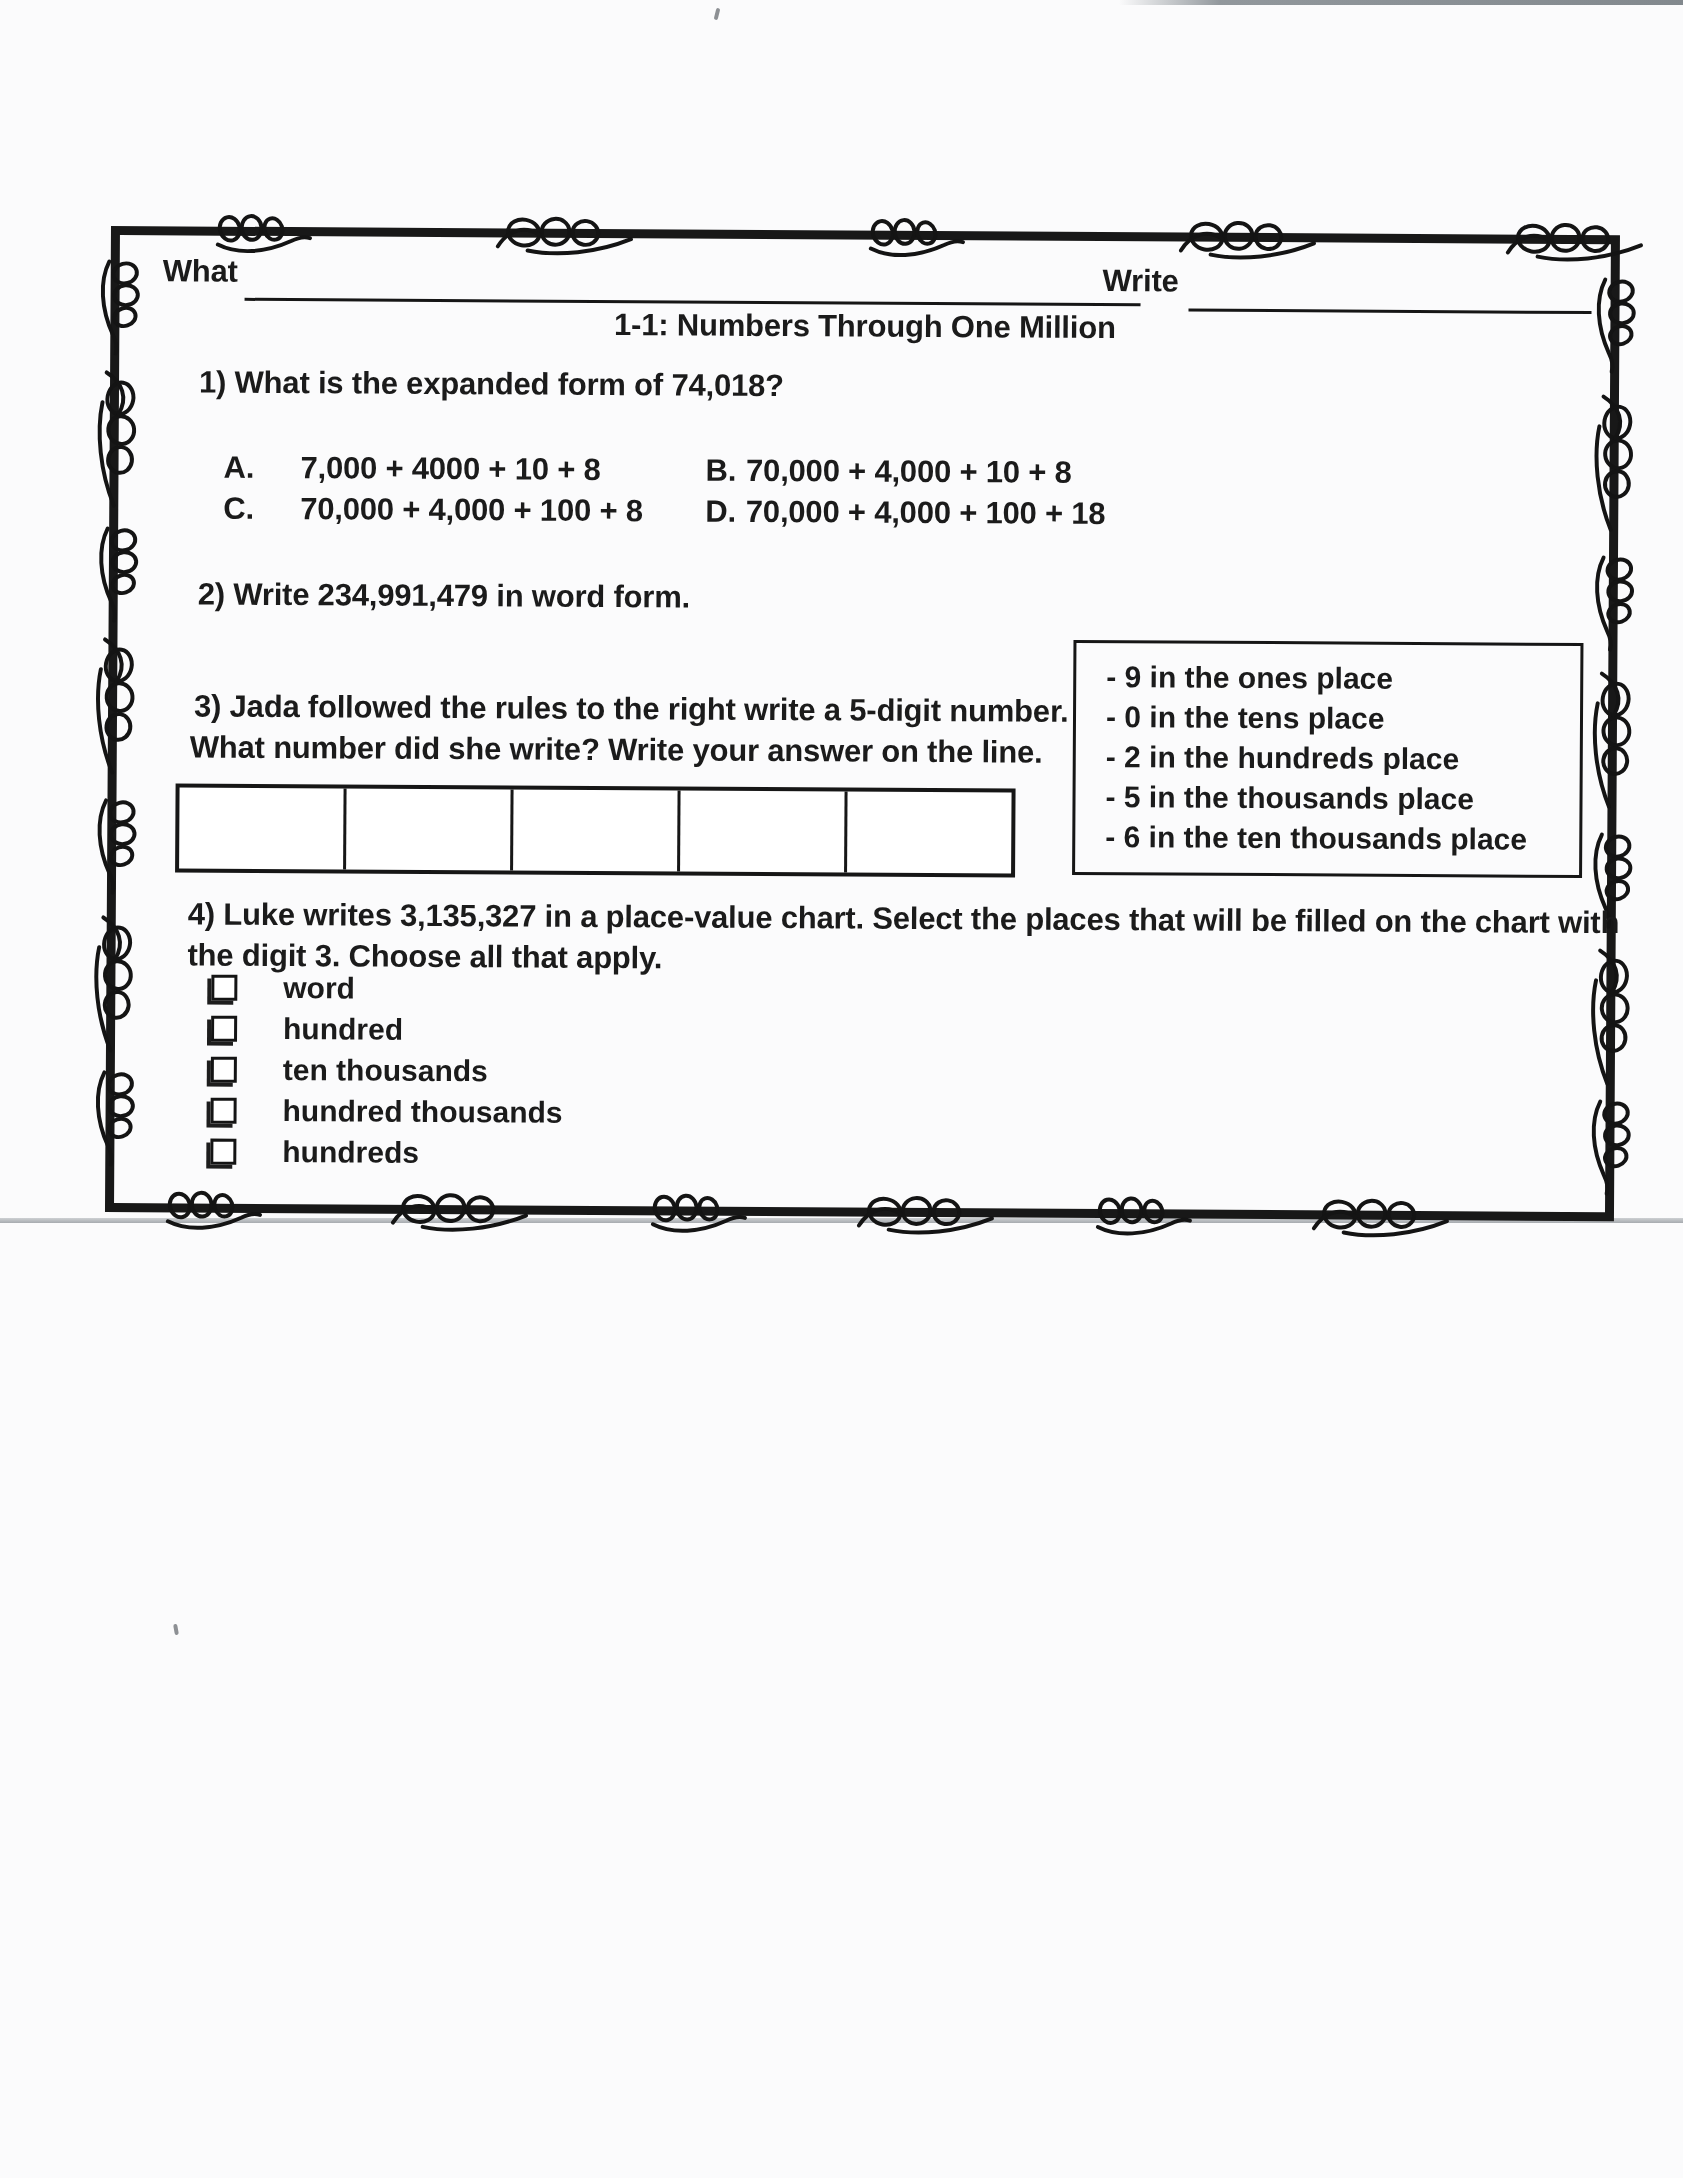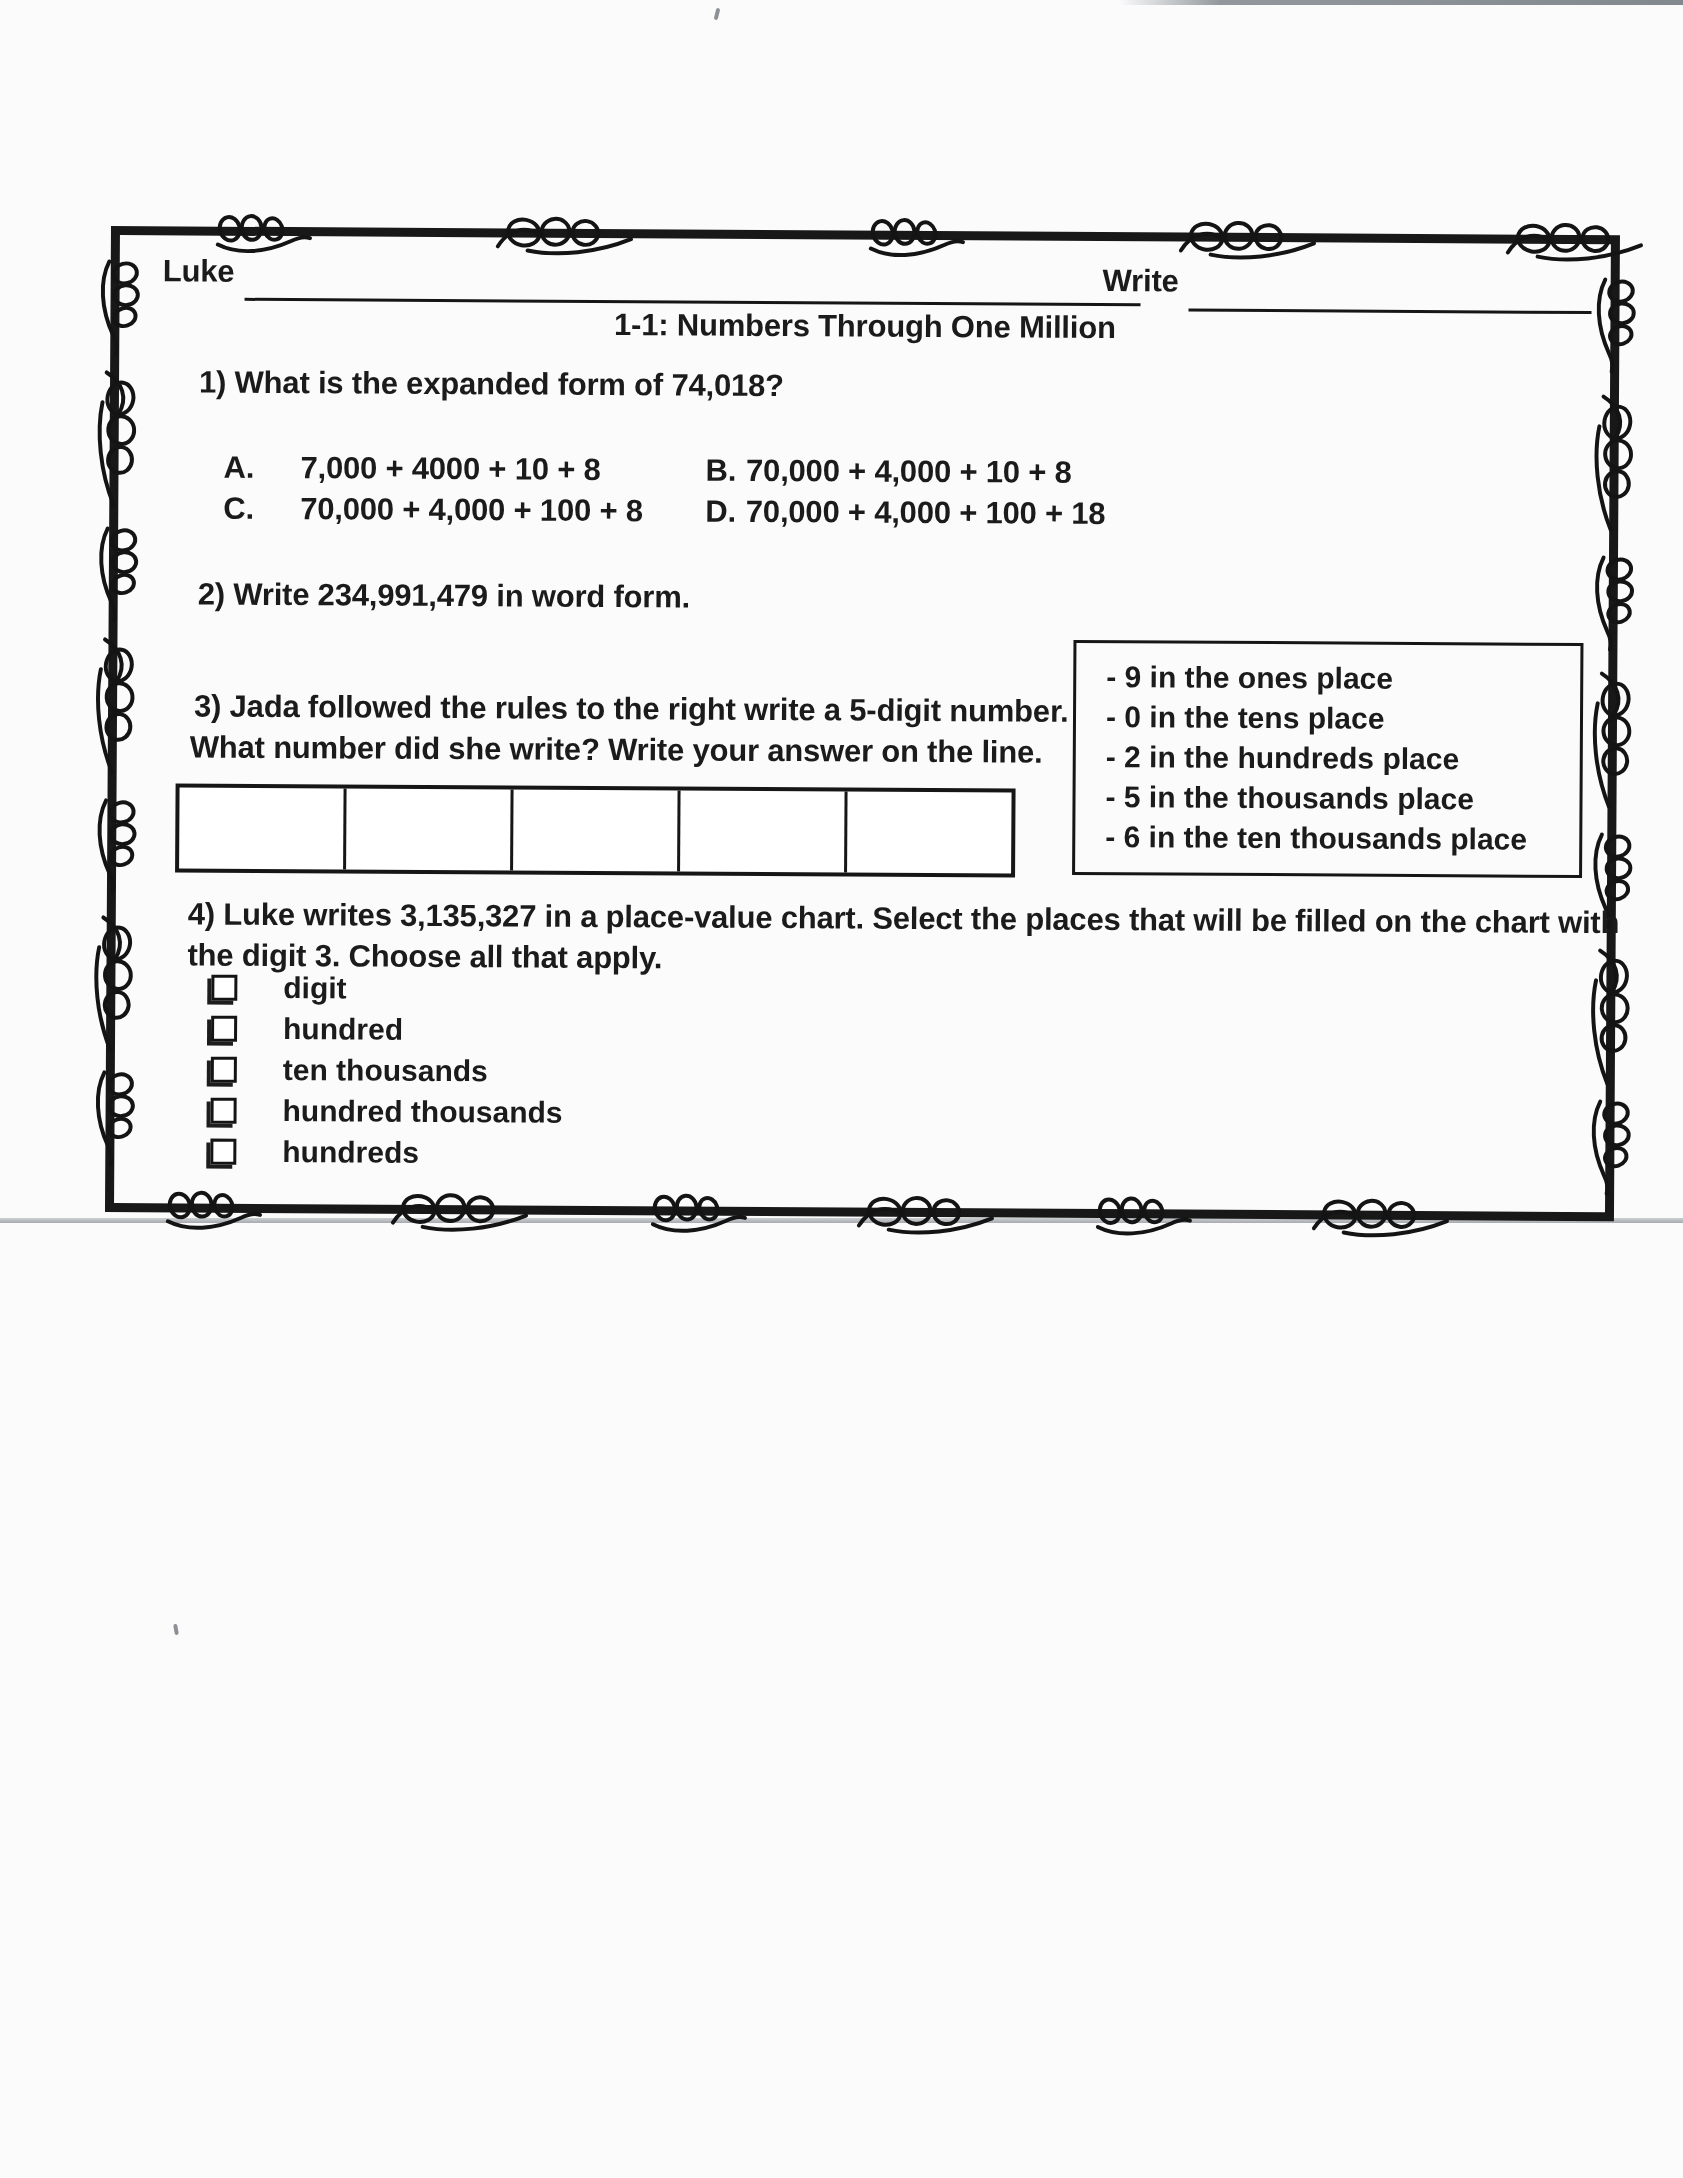--- a/index.html
+++ b/index.html
@@ -160,21 +160,21 @@
   <svg class="sq rot" style="left:1443px;top:613px" width="99" height="46" viewBox="0 0 100 46">
       <use href="#sqA" xlink:href="#sqA"></use>
     </svg>
   <svg class="sq rot" style="left:1424px;top:751px" width="139" height="46" viewBox="0 0 140 46">
       <use href="#sqB" xlink:href="#sqB"></use>
     </svg>
   <svg class="sq rot" style="left:1443px;top:880px" width="99" height="46" viewBox="0 0 100 46">
       <use href="#sqA" xlink:href="#sqA"></use>
     </svg>
 
-  <div class="abs txt" style="left:43px;top:18px">Luke</div>
+  <div class="abs txt" style="left:43px;top:18px">What</div>
   <div class="abs blank-line" style="left:125px;top:32px;width:896px"></div>
   <div class="abs txt" style="left:983px;top:22px">Write</div>
   <div class="abs blank-line" style="left:1069px;top:37px;width:403px"></div>
   <div class="abs txt" style="left:0;top:69px;width:100%;text-align:center">1-1: Numbers Through One Million</div>
 
   <div class="abs txt" style="left:80px;top:129px">1) What is the expanded form of 74,018?</div>
   <div class="abs txt" style="left:105px;top:214px">
     <span class="optlabel-wide">A.</span><span>7,000 + 4000 + 10 + 8</span>
   </div>
   <div class="abs txt" style="left:587px;top:214px">
@@ -205,21 +205,21 @@
     <div class="cell"></div>
     <div class="cell"></div>
     <div class="cell"></div>
   </div>
 
   <div class="abs txt" style="left:72px;top:661px">4) Luke writes 3,135,327 in a place-value chart. Select the places that will be filled on the chart with</div>
   <div class="abs txt" style="left:72px;top:702px">the digit 3. Choose all that apply.</div>
   <div class="abs cbx-list">
     <div class="cbx-row">
       <div class="cbx"></div>
-      <div class="cbx-label">digit</div>
+      <div class="cbx-label">word</div>
     </div>
     <div class="cbx-row">
       <div class="cbx"></div>
       <div class="cbx-label">hundred</div>
     </div>
     <div class="cbx-row">
       <div class="cbx"></div>
       <div class="cbx-label">ten thousands</div>
     </div>
     <div class="cbx-row">

